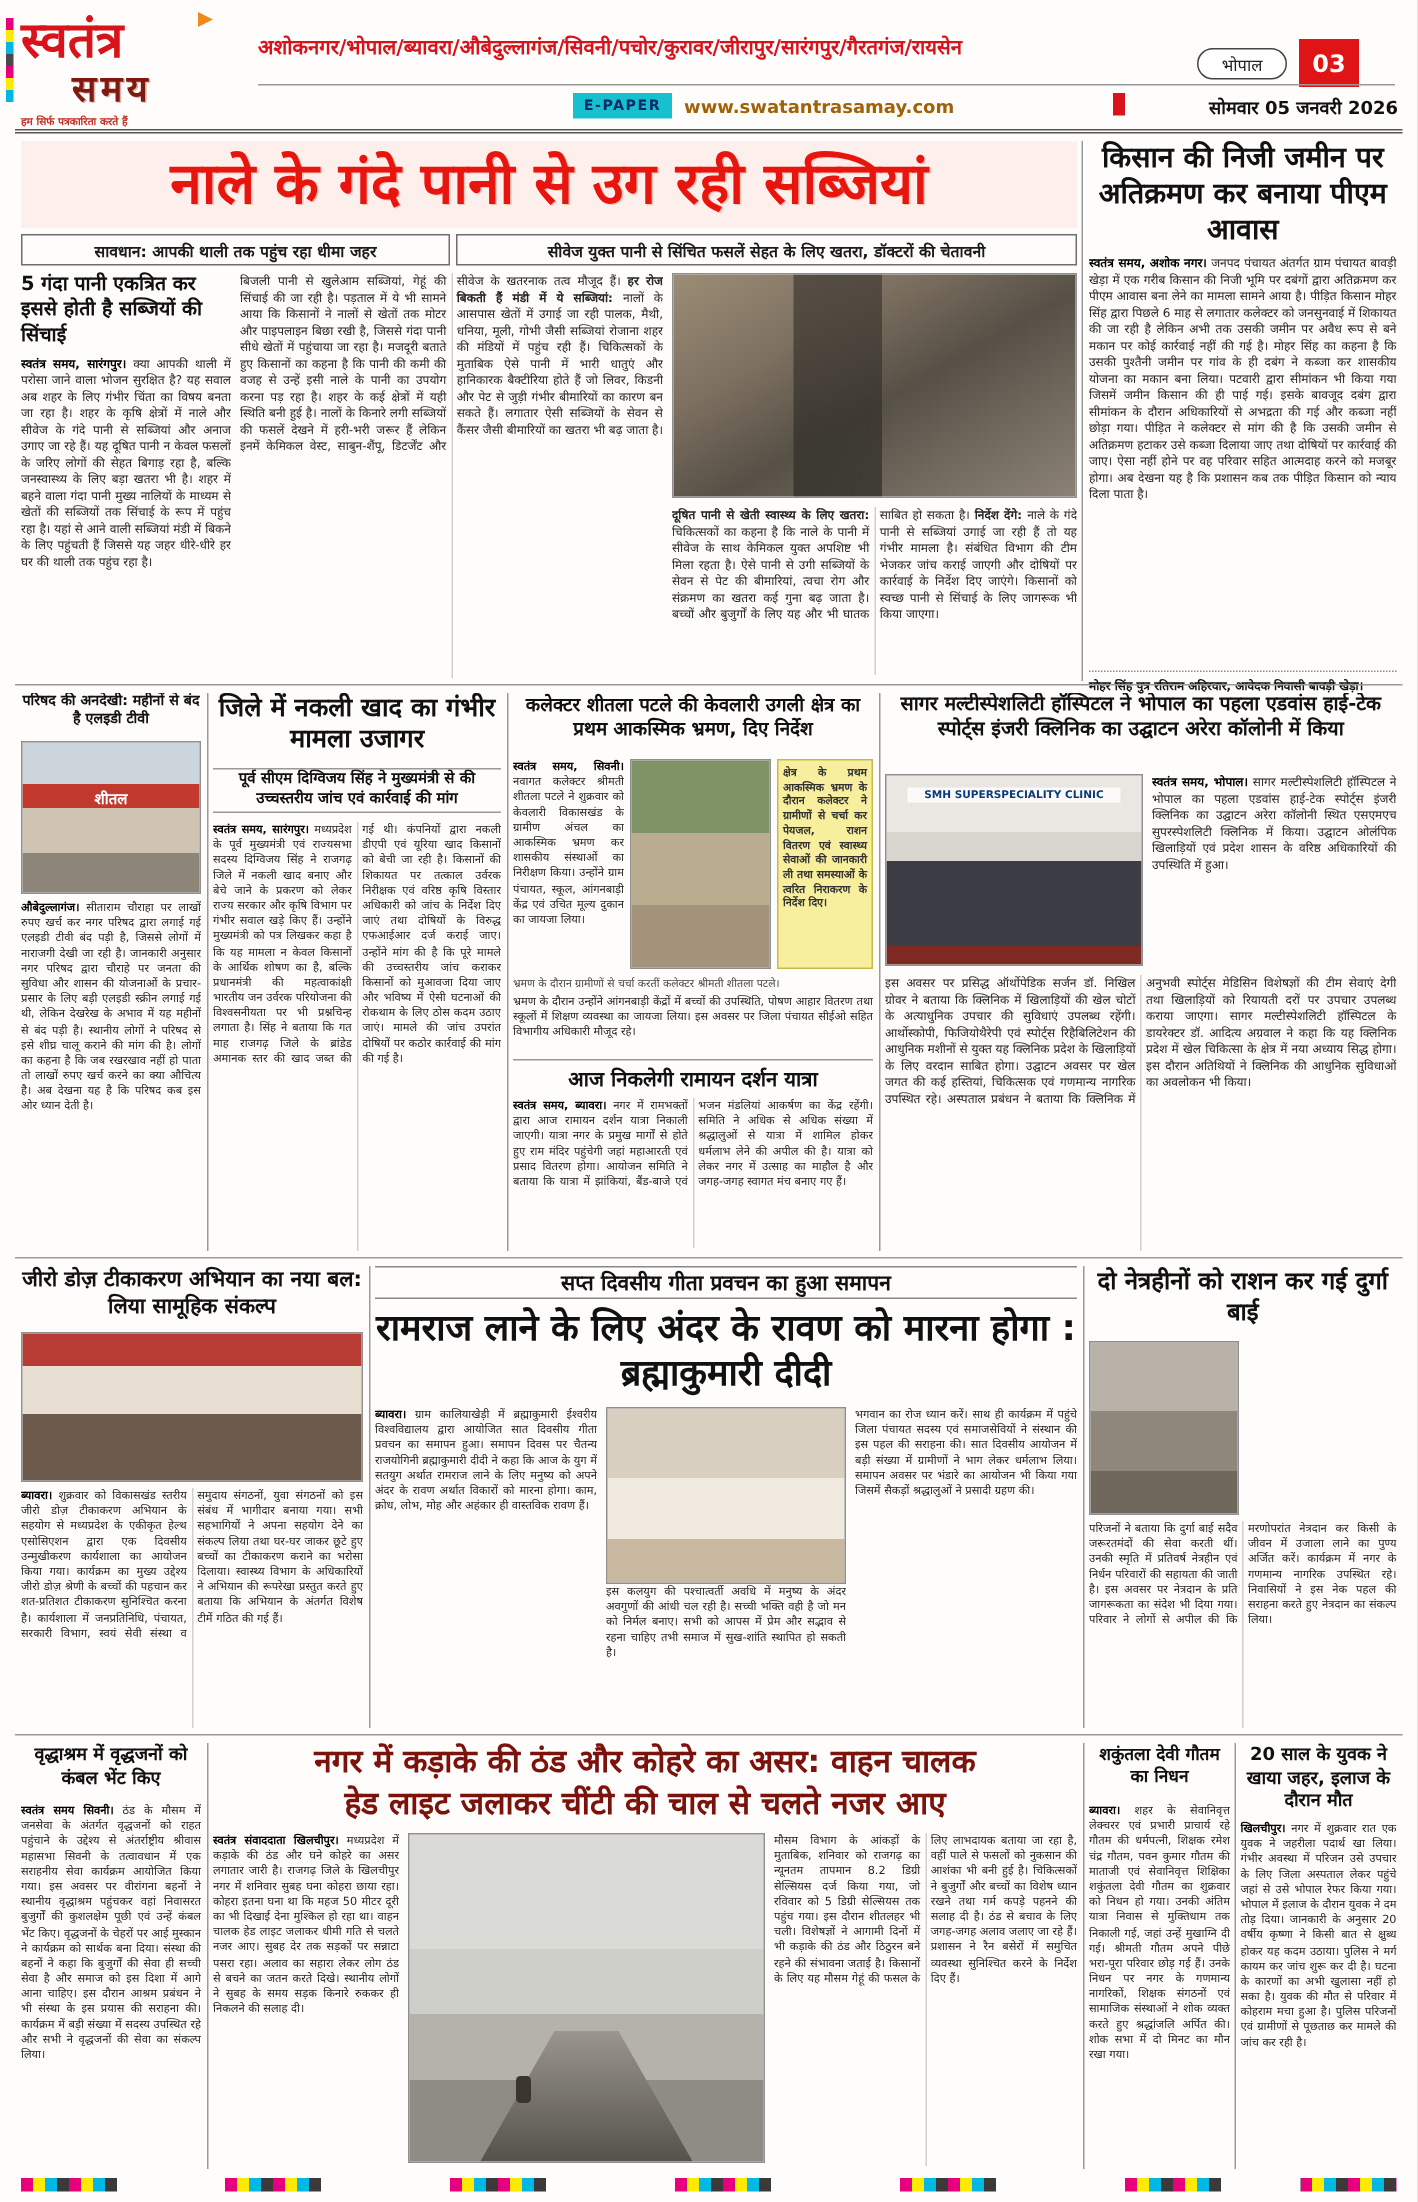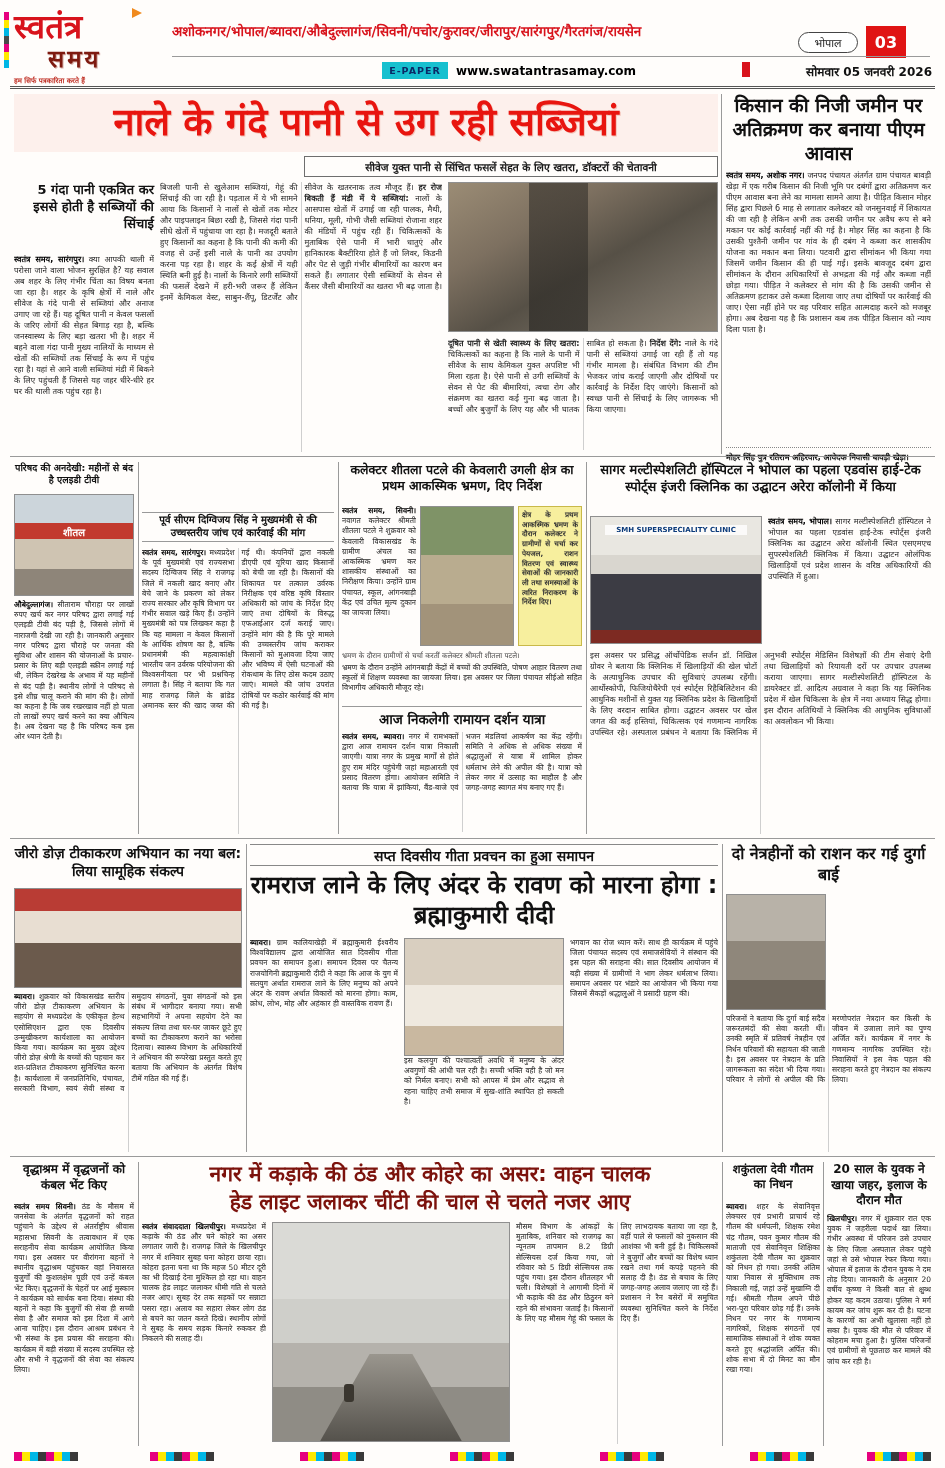--- a/index.html
+++ b/index.html
@@ -34,33 +34,34 @@
     <div style="font-size:24px;font-weight:800;color:#7e1a10;margin-left:34px;margin-top:-2px;letter-spacing:3px;text-shadow:1px 1px 0 #d9b3ac">समय</div>
     <div style="font-size:7px;color:#c03227;margin-top:2px;font-weight:700">हम सिर्फ पत्रकारिता करते हैं</div>
   </div>
 
   <div class="abs center" style="left:798px;top:32px;width:60px;height:21px;border:1.5px solid #444;border-radius:11px;font-size:11px;font-weight:400;color:#222;background:#fff">भोपाल</div>
   <div class="abs center" style="left:866px;top:26px;width:40px;height:32px;background:#e01414;color:#fff;font-size:16px;font-weight:800">03</div>
 
   <div class="rule-h" style="left:172px;top:56px;width:758px"></div>
 
   <div class="abs center" style="left:382px;top:62px;width:66px;height:17px;background:#17c0cf;color:#0a2a66;font-size:9.5px;font-weight:800;letter-spacing:1px">E-PAPER</div>
-  <div class="abs" style="left:456px;top:64px;font-size:12px;font-weight:700;color:#000000">www.swatantrasamay.com</div>
+  <div class="abs" style="left:456px;top:64px;font-size:12px;font-weight:700;color:#a16207">www.swatantrasamay.com</div>
   <div class="abs" style="left:742px;top:62px;width:8px;height:15px;background:#d8131c"></div>
   <div class="abs" style="left:756px;top:63px;width:176px;text-align:right;font-size:12px;font-weight:800;color:#111">सोमवार 05 जनवरी 2026</div>
 
   <div class="abs" style="left:10px;top:86px;width:925px;border-top:3px double #555"></div>
 
   <div class="abs center" style="left:14px;top:94px;width:704px;height:58px;background:#fdf0ec">
     <span style="font-size:38px;font-weight:800;color:#e8150f;line-height:1.1;text-shadow:1px 1px 0 #f3c4ba">नाले के गंदे पानी से उग रही सब्जियां</span>
   </div>
+  <div class="abs center" style="left:14px;top:156px;width:286px;height:21px;border:1px solid #6e6e6e;font-size:10.5px;font-weight:800;color:#1b1b1b">सावधान: आपकी थाली तक पहुंच रहा धीमा जहर</div>
   <div class="abs center" style="left:304px;top:156px;width:414px;height:21px;border:1px solid #6e6e6e;font-size:10.5px;font-weight:800;color:#1b1b1b">सीवेज युक्त पानी से सिंचित फसलें सेहत के लिए खतरा, डॉक्टरों की चेतावनी</div>
 
   <div class="abs" style="left:14px;top:182px;width:140px;height:270px">
-    <div style="font-size:13px;font-weight:800;line-height:1.3;text-align:right;color:#111;margin-bottom:21px">5 गंदा पानी एकत्रित कर इससे होती है सब्जियों की सिंचाई</div>
+    <div style="font-size:13px;font-weight:800;line-height:1.3;text-align:left;color:#111;margin-bottom:4px">5 गंदा पानी एकत्रित कर इससे होती है सब्जियों की सिंचाई</div>
     <div class="body-txt" style="height:206px"><b class="dl">स्वतंत्र समय, सारंगपुर।</b> <span>क्या आपकी थाली में परोसा जाने वाला भोजन सुरक्षित है? यह सवाल अब शहर के लिए गंभीर चिंता का विषय बनता जा रहा है। शहर के कृषि क्षेत्रों में नाले और सीवेज के गंदे पानी से सब्जियां और अनाज उगाए जा रहे हैं। यह दूषित पानी न केवल फसलों के जरिए लोगों की सेहत बिगाड़ रहा है, बल्कि जनस्वास्थ्य के लिए बड़ा खतरा भी है। शहर में बहने वाला गंदा पानी मुख्य नालियों के माध्यम से खेतों की सब्जियों तक सिंचाई के रूप में पहुंच रहा है। यहां से आने वाली सब्जियां मंडी में बिकने के लिए पहुंचती हैं जिससे यह जहर धीरे-धीरे हर घर की थाली तक पहुंच रहा है।</span></div>
   </div>
 
   <div class="abs cols2 body-txt" style="left:160px;top:182px;width:282px;height:270px">
     <span>बिजली पानी से खुलेआम सब्जियां, गेहूं की सिंचाई की जा रही है। पड़ताल में ये भी सामने आया कि किसानों ने नालों से खेतों तक मोटर और पाइपलाइन बिछा रखी है, जिससे गंदा पानी सीधे खेतों में पहुंचाया जा रहा है। मजदूरी बताते हुए किसानों का कहना है कि पानी की कमी की वजह से उन्हें इसी नाले के पानी का उपयोग करना पड़ रहा है। शहर के कई क्षेत्रों में यही स्थिति बनी हुई है। नालों के किनारे लगी सब्जियों की फसलें देखने में हरी-भरी जरूर हैं लेकिन इनमें केमिकल वेस्ट, साबुन-शैंपू, डिटर्जेंट और सीवेज के खतरनाक तत्व मौजूद हैं।</span>
     <b>हर रोज बिकती हैं मंडी में ये सब्जियां: </b><span>नालों के आसपास खेतों में उगाई जा रही पालक, मैथी, धनिया, मूली, गोभी जैसी सब्जियां रोजाना शहर की मंडियों में पहुंच रही हैं। चिकित्सकों के मुताबिक ऐसे पानी में भारी धातुएं और हानिकारक बैक्टीरिया होते हैं जो लिवर, किडनी और पेट से जुड़ी गंभीर बीमारियों का कारण बन सकते हैं। लगातार ऐसी सब्जियों के सेवन से कैंसर जैसी बीमारियों का खतरा भी बढ़ जाता है।</span>
   </div>
 
   <div class="photo" style="left:448px;top:182px;width:270px;height:150px;background:linear-gradient(150deg,#9b8c75 0%,#7d7060 30%,#565046 55%,#6e675c 75%,#8b8274 100%)">
     <div style="position:absolute;left:30%;top:0;width:22%;height:100%;background:linear-gradient(#3f3a33,#2c2a26);opacity:.7"></div>
@@ -80,20 +81,21 @@
   <div class="rule-h" style="left:10px;top:456px;width:925px"></div>
 
   <div class="abs hl" style="left:14px;top:462px;width:120px;height:30px;font-size:9.5px;line-height:1.3">परिषद की अनदेखी: महीनों से बंद है एलइडी टीवी</div>
   <div class="photo" style="left:14px;top:494px;width:120px;height:102px;background:linear-gradient(#ccd5db 0 28%,#c23a2e 28% 44%,#cfc4b2 44% 74%,#8e8579 74% 100%)">
     <div style="position:absolute;left:0;top:30%;width:100%;text-align:center;color:#fff;font-size:10px;font-weight:800">शीतल</div>
   </div>
   <div class="abs body-sm" style="left:14px;top:600px;width:120px;height:232px"><b class="dl">औबेदुल्लागंज।</b> <span>सीताराम चौराहा पर लाखों रुपए खर्च कर नगर परिषद द्वारा लगाई गई एलइडी टीवी बंद पड़ी है, जिससे लोगों में नाराजगी देखी जा रही है। जानकारी अनुसार नगर परिषद द्वारा चौराहे पर जनता की सुविधा और शासन की योजनाओं के प्रचार-प्रसार के लिए बड़ी एलइडी स्क्रीन लगाई गई थी, लेकिन देखरेख के अभाव में यह महीनों से बंद पड़ी है। स्थानीय लोगों ने परिषद से इसे शीघ्र चालू कराने की मांग की है। लोगों का कहना है कि जब रखरखाव नहीं हो पाता तो लाखों रुपए खर्च करने का क्या औचित्य है। अब देखना यह है कि परिषद कब इस ओर ध्यान देती है।</span></div>
 
   <div class="rule-v" style="left:138px;top:462px;height:372px"></div>
 
+  <div class="abs hl" style="left:142px;top:462px;width:192px;height:48px;font-size:17px;line-height:1.25">जिले में नकली खाद का गंभीर मामला उजागर</div>
   <div class="abs hl" style="left:142px;top:512px;width:192px;height:30px;font-size:10px;font-weight:700;border-top:1px solid #999;border-bottom:1px solid #999;padding-top:0;line-height:1.3">पूर्व सीएम दिग्विजय सिंह ने मुख्यमंत्री से की उच्चस्तरीय जांच एवं कार्रवाई की मांग</div>
   <div class="abs cols2 body-sm" style="left:142px;top:548px;width:192px;height:286px"><b class="dl">स्वतंत्र समय, सारंगपुर।</b> <span>मध्यप्रदेश के पूर्व मुख्यमंत्री एवं राज्यसभा सदस्य दिग्विजय सिंह ने राजगढ़ जिले में नकली खाद बनाए और बेचे जाने के प्रकरण को लेकर राज्य सरकार और कृषि विभाग पर गंभीर सवाल खड़े किए हैं। उन्होंने मुख्यमंत्री को पत्र लिखकर कहा है कि यह मामला न केवल किसानों के आर्थिक शोषण का है, बल्कि प्रधानमंत्री की महत्वाकांक्षी भारतीय जन उर्वरक परियोजना की विश्वसनीयता पर भी प्रश्नचिन्ह लगाता है। सिंह ने बताया कि गत माह राजगढ़ जिले के ब्रांडेड अमानक स्तर की खाद जब्त की गई थी। कंपनियों द्वारा नकली डीएपी एवं यूरिया खाद किसानों को बेची जा रही है। किसानों की शिकायत पर तत्काल उर्वरक निरीक्षक एवं वरिष्ठ कृषि विस्तार अधिकारी को जांच के निर्देश दिए जाएं तथा दोषियों के विरुद्ध एफआईआर दर्ज कराई जाए। उन्होंने मांग की है कि पूरे मामले की उच्चस्तरीय जांच कराकर किसानों को मुआवजा दिया जाए और भविष्य में ऐसी घटनाओं की रोकथाम के लिए ठोस कदम उठाए जाएं। मामले की जांच उपरांत दोषियों पर कठोर कार्रवाई की मांग की गई है।</span></div>
 
   <div class="rule-v" style="left:338px;top:462px;height:372px"></div>
 
   <div class="abs hl" style="left:342px;top:462px;width:240px;height:40px;font-size:12.5px;line-height:1.3">कलेक्टर शीतला पटले की केवलारी उगली क्षेत्र का प्रथम आकस्मिक भ्रमण, दिए निर्देश</div>
   <div class="abs body-sm" style="left:342px;top:506px;width:74px;height:140px"><b class="dl">स्वतंत्र समय, सिवनी।</b> <span>नवागत कलेक्टर श्रीमती शीतला पटले ने शुक्रवार को केवलारी विकासखंड के ग्रामीण अंचल का आकस्मिक भ्रमण कर शासकीय संस्थाओं का निरीक्षण किया। उन्होंने ग्राम पंचायत, स्कूल, आंगनबाड़ी केंद्र एवं उचित मूल्य दुकान का जायजा लिया।</span></div>
   <div class="photo" style="left:420px;top:506px;width:94px;height:140px;background:linear-gradient(#7f9367 0 35%,#b9ac8f 35% 70%,#a2937a 70% 100%)"></div>
   <div class="abs" style="left:518px;top:506px;width:64px;height:140px;background:#f7ef9e;border:1px solid #c9b94a;font-size:7.2px;font-weight:600;padding:3px;line-height:1.35;text-align:justify;color:#333;overflow:hidden">क्षेत्र के प्रथम आकस्मिक भ्रमण के दौरान कलेक्टर ने ग्रामीणों से चर्चा कर पेयजल, राशन वितरण एवं स्वास्थ्य सेवाओं की जानकारी ली तथा समस्याओं के त्वरित निराकरण के निर्देश दिए।</div>
   <div class="abs" style="left:342px;top:650px;width:240px;height:11px;font-size:7.2px;text-align:left;color:#444;overflow:hidden">भ्रमण के दौरान ग्रामीणों से चर्चा करतीं कलेक्टर श्रीमती शीतला पटले।</div>

